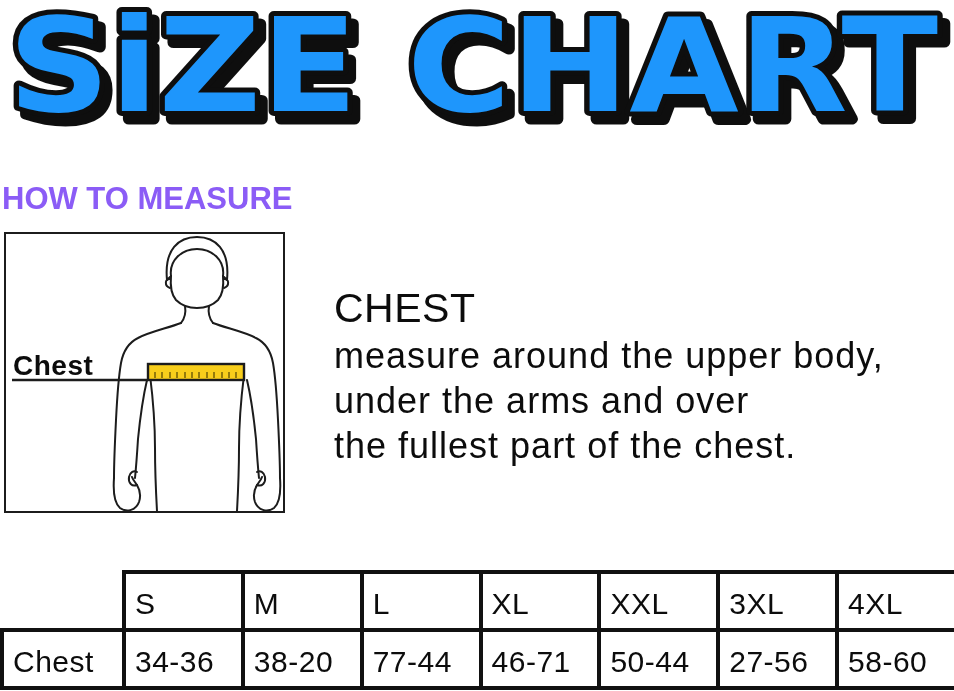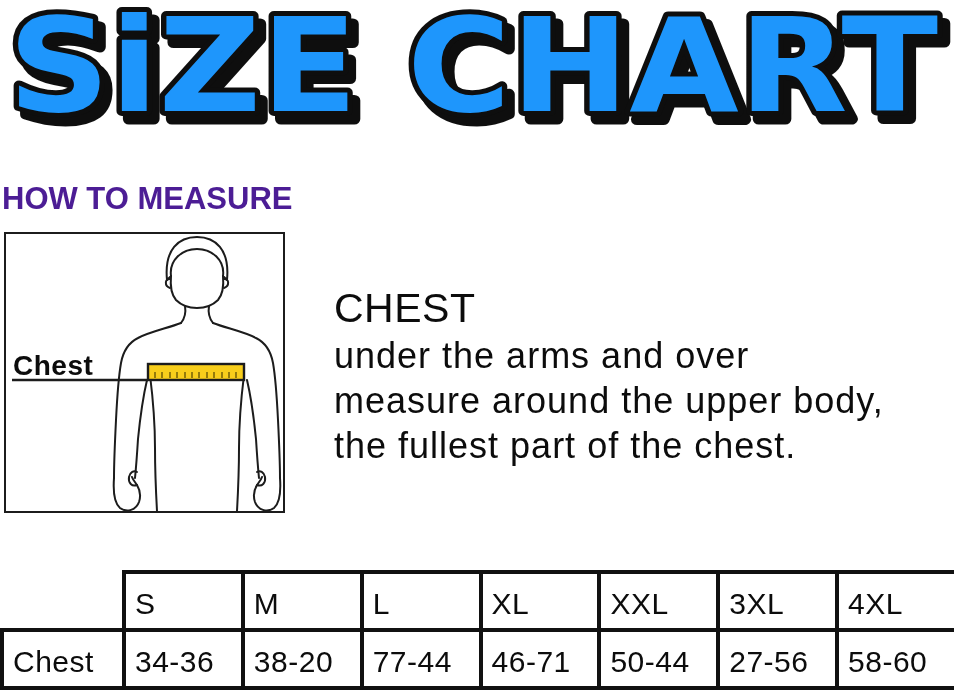--- a/index.html
+++ b/index.html
@@ -25,21 +25,21 @@
     font-family:"DejaVu Sans",sans-serif;font-weight:bold;font-size:130px;
   }
   .title-main{
     fill:var(--title_fill);stroke:var(--title_outline);
     stroke-width:10;stroke-linejoin:round;paint-order:stroke fill;
     font-family:"DejaVu Sans",sans-serif;font-weight:bold;font-size:130px;
   }
   
   .htm-heading{
     position:absolute;left:2px;top:181px;
-    font-size:31px;font-weight:bold;letter-spacing:0;color:#4c1d95;
+    font-size:31px;font-weight:bold;letter-spacing:0;color:#8b5cf6;
   }
   
   .figure-box{
     position:absolute;left:4px;top:232px;width:281px;height:281px;
     border:2px solid var(--line_art);background:#fff;
   }
   .figure-box svg{position:absolute;left:0;top:0;}
   .sketch{fill:none;stroke:var(--line_art);stroke-width:2;stroke-linecap:round;stroke-linejoin:round;}
   .tape-rect{fill:var(--tape);stroke:var(--line_art);stroke-width:2.4;}
   .tape-ticks{stroke:#6b5a07;stroke-width:1.4;fill:none;}
@@ -100,22 +100,22 @@
     <rect class="tape-rect" x="142" y="130" width="96" height="16"></rect>
     <path class="tape-ticks" d="M149,138 V144 M156,138 V144 M164,138 V144 M171,138 V144 M179,138 V144 M186,138 V144 M193,138 V144 M201,138 V144 M208,138 V144 M216,138 V144 M223,138 V144 M230,138 V144"></path>
 
     <line class="leader-line" x1="6" y1="146" x2="142" y2="146"></line>
     <text class="figure-label" x="7" y="141">Chest</text>
   </svg>
 </div>
 
 <div class="instruction">
   <div class="instruction-heading">CHEST</div>
+  <div class="instruction-line">measure around the upper body,</div>
   <div class="instruction-line">under the arms and over</div>
-  <div class="instruction-line">measure around the upper body,</div>
   <div class="instruction-line">the fullest part of the chest.</div>
 </div>
 
 <table class="size-table">
   <colgroup>
     <col class="first">
       <col>
       <col>
       <col>
       <col>

